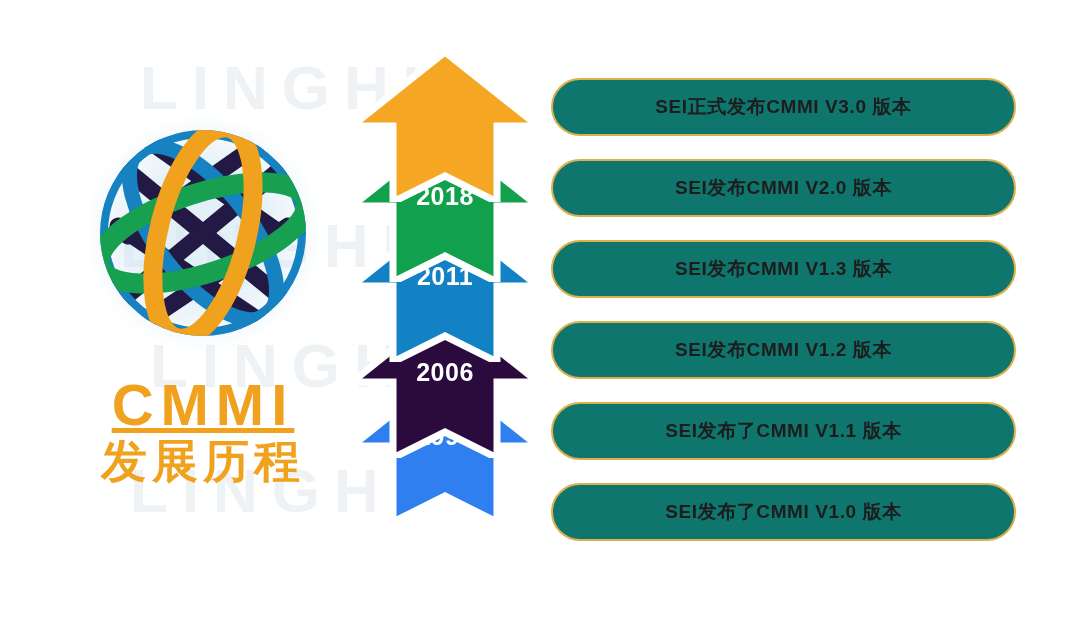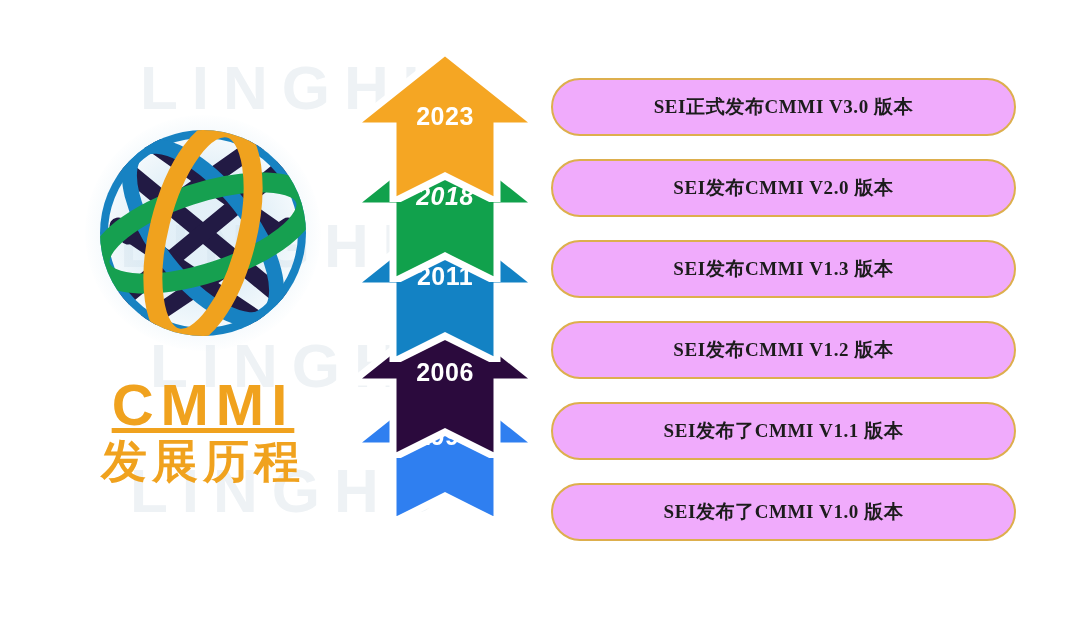--- a/index.html
+++ b/index.html
@@ -127,26 +127,25 @@
     width: 465px;
     z-index: 2;
   }
   .label-pill {
     position: relative;
     box-sizing: border-box;
     width: 465px;
     height: 58px;
     border: 2px solid #DDAF4D;
     border-radius: 29px;
-    background: #f0abfc;
+    background: #0f766e;
     display: flex;
     align-items: center;
     justify-content: center;
     margin-bottom: 23px;
-    font-family: Liberation Serif, serif;
   }
   .label-text {
     font-size: 19px;
     font-weight: 700;
     color: #1c1c1c;
     letter-spacing: 0.6px;
     white-space: nowrap;
   }
 </style>
 </head>
@@ -192,23 +191,22 @@
     </div>
     <div class="brand-title">CMMI</div>
     <div class="brand-sub">发展历程</div>
   </div>
 
   <div class="arrow-column">
       <div class="arrow-item" style="top: 0px; z-index: 6;">
         <svg class="arrow-svg" width="186" height="150" viewBox="0 0 186 150">
           <polygon points="93,0 186,74 145,74 145,150 93,124 41,150 41,74 0,74" fill="#F5A623" stroke="#ffffff" stroke-width="7" stroke-linejoin="miter"></polygon>
         </svg>
-        <div class="arrow-year" style="top: 50px;">2023</div>
-      </div>
-      <div class="arrow-item" style="top: 80px; z-index: 5; font-style: italic;">
+      </div>
+      <div class="arrow-item" style="top: 80px; z-index: 5;">
         <svg class="arrow-svg" width="186" height="150" viewBox="0 0 186 150">
           <polygon points="93,0 186,74 145,74 145,150 93,124 41,150 41,74 0,74" fill="#11A14C" stroke="#ffffff" stroke-width="7" stroke-linejoin="miter"></polygon>
         </svg>
         <div class="arrow-year" style="top: 50px;">2018</div>
       </div>
       <div class="arrow-item" style="top: 160px; z-index: 4;">
         <svg class="arrow-svg" width="186" height="150" viewBox="0 0 186 150">
           <polygon points="93,0 186,74 145,74 145,150 93,124 41,150 41,74 0,74" fill="#1382C4" stroke="#ffffff" stroke-width="7" stroke-linejoin="miter"></polygon>
         </svg>
         <div class="arrow-year" style="top: 50px;">2011</div>

